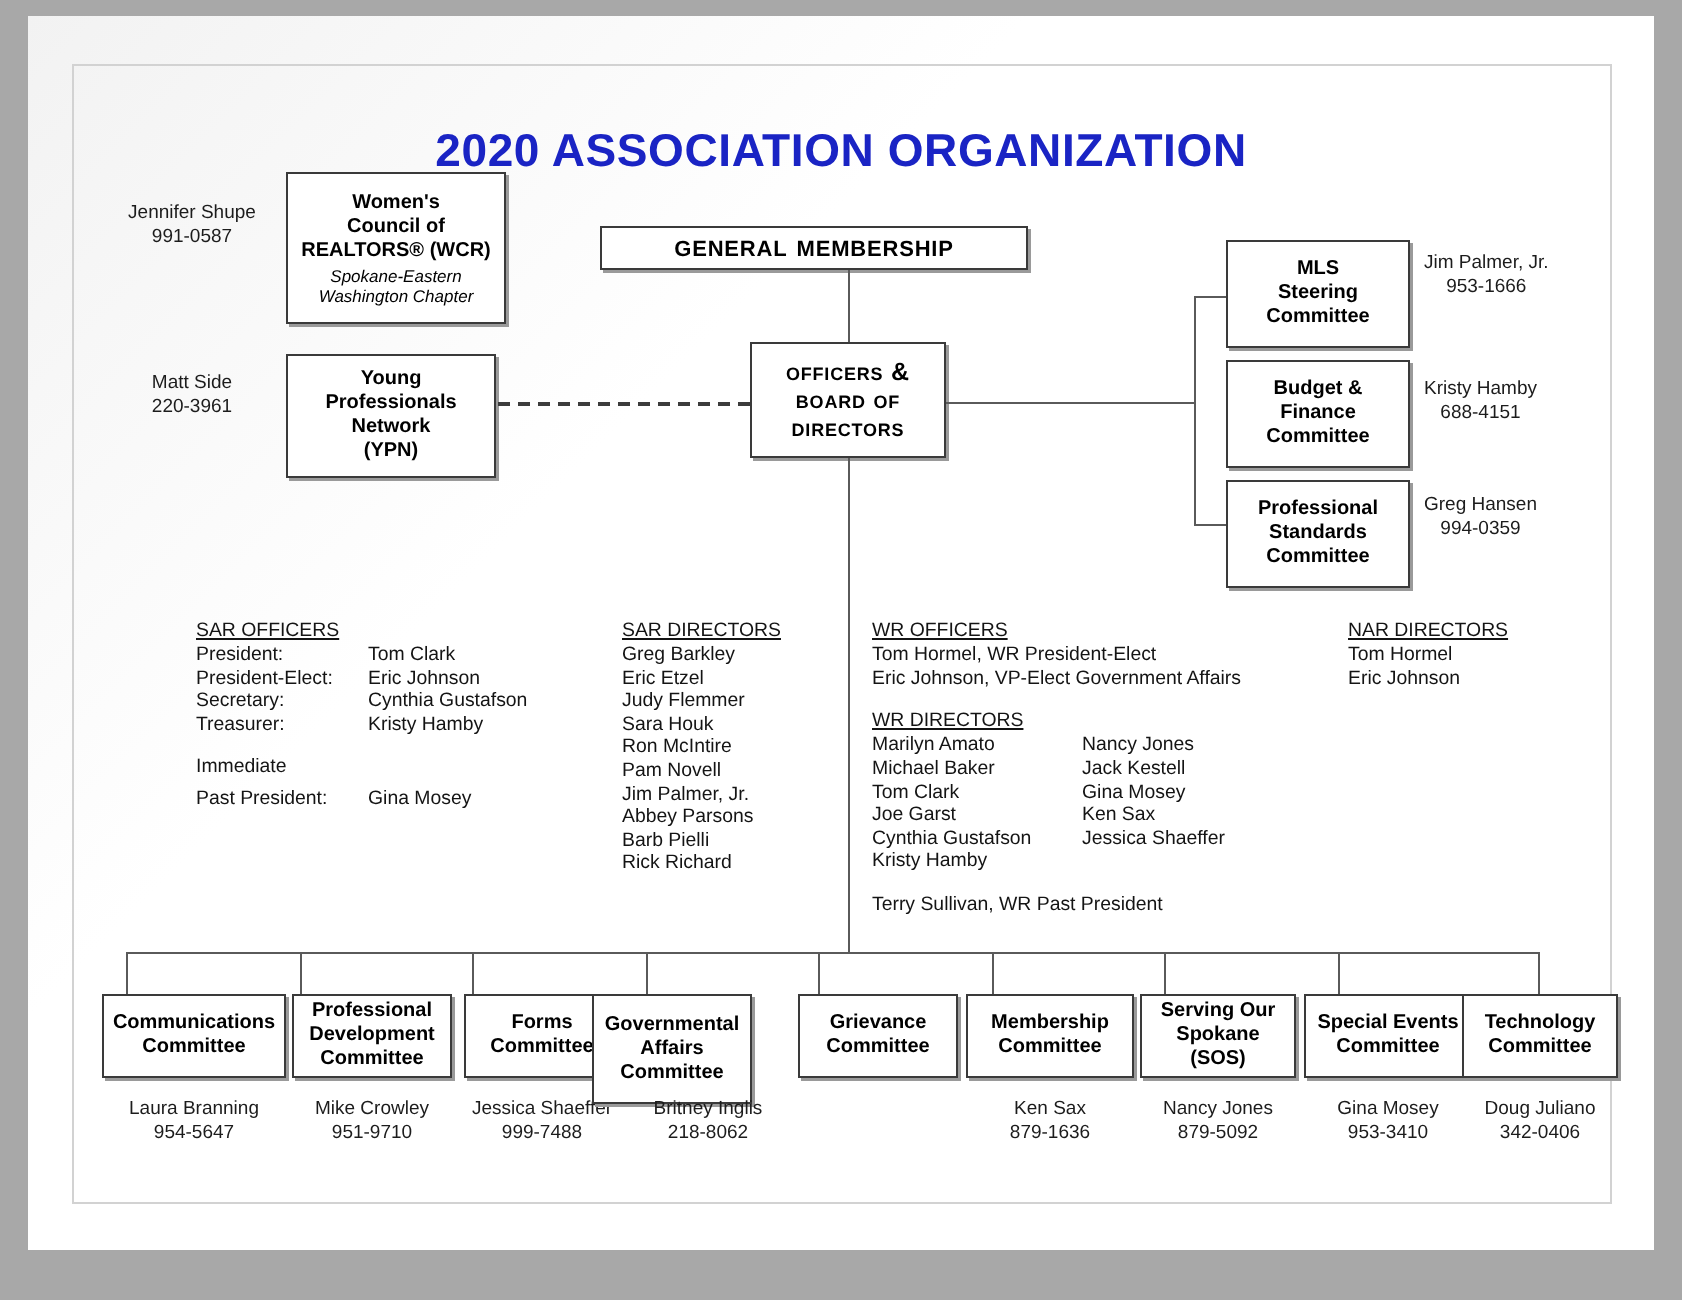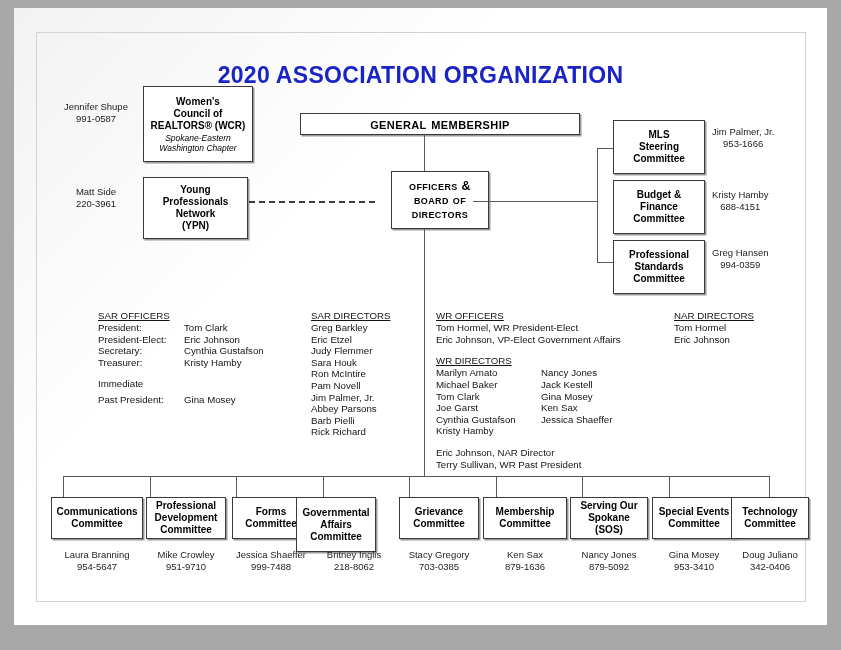--- a/index.html
+++ b/index.html
@@ -181,27 +181,27 @@
     <div class="inner">
       <span>Young</span><br>
       <span>Professionals</span><br>
       <span>Network</span><br>
       <span>(YPN)</span>
     </div>
   </div>
 
   <div class="dashed" style="left:249px; top:201px; width:126px;"></div>
 
-  <div class="box" style="left:300px; top:113px; width:280px; height:22px;">
+  <div class="box" style="left:300px; top:113px; width:214px; height:22px;">
     <div class="inner smallcaps">General Membership</div>
   </div>
 
   <div class="line vline" style="left:424px; top:135px; height:36px;"></div>
 
-  <div class="box" style="left:375px; top:171px; width:98px; height:58px;margin-left:16px;">
+  <div class="box" style="left:375px; top:171px; width:98px; height:58px;">
     <div class="inner smallcaps med">Officers &amp; Board of Directors</div>
   </div>
 
   <div class="line hline" style="left:473px; top:201px; width:124px;"></div>
   <div class="line vline" style="left:597px; top:148px; height:114px;"></div>
   <div class="line hline" style="left:597px; top:148px; width:17px;"></div>
   <div class="line hline" style="left:597px; top:262px; width:17px;"></div>
 
   <div class="box" style="left:613px; top:120px; width:92px; height:54px;">
     <div class="inner">
@@ -294,21 +294,20 @@
       </span>
       <span class="c2">
         <span class="row">Nancy Jones</span>
         <span class="row">Jack Kestell</span>
         <span class="row">Gina Mosey</span>
         <span class="row">Ken Sax</span>
         <span class="row">Jessica Shaeffer</span>
       </span>
     </span>
     <span class="gap"></span>
-    <span class="row">Eric Johnson, NAR Director</span>
     <span class="row">Terry Sullivan, WR Past President</span>
   </div>
 
   <div class="roster" style="left:674px; top:310px;">
     <span class="head">NAR DIRECTORS</span>
     <span class="row">Tom Hormel</span>
     <span class="row">Eric Johnson</span>
   </div>
 
   <div class="line hline" style="left:63px; top:476px; width:706px;"></div>
@@ -368,24 +367,20 @@
     <span>Britney Inglis</span><br>
     <span>218-8062</span>
   </div>
 
   <div class="box" style="left:399px; top:497px; width:80px; height:42px;">
     <div class="inner">
       <span>Grievance</span><br>
       <span>Committee</span>
     </div>
   </div>
-  <div class="contact" style="left:389px; top:549px; width:100px;">
-    <span>Stacy Gregory</span><br>
-    <span>703-0385</span>
-  </div>
 
   <div class="box" style="left:483px; top:497px; width:84px; height:42px;">
     <div class="inner">
       <span>Membership</span><br>
       <span>Committee</span>
     </div>
   </div>
   <div class="contact" style="left:475px; top:549px; width:100px;">
     <span>Ken Sax</span><br>
     <span>879-1636</span>

